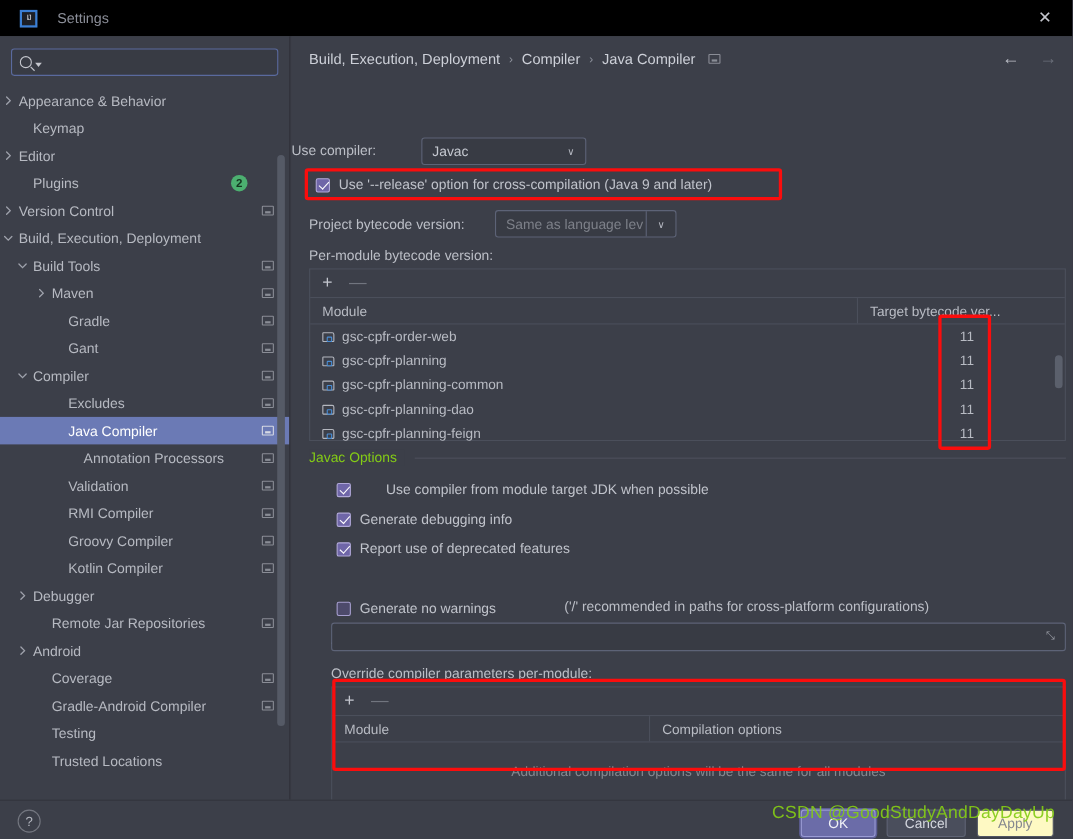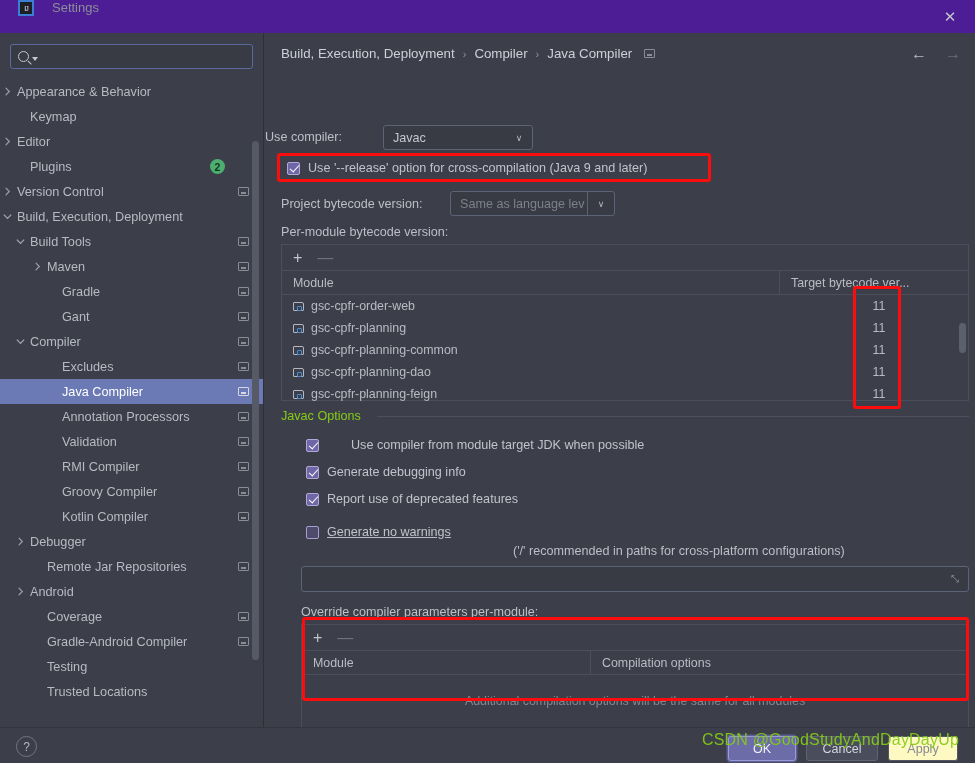--- a/index.html
+++ b/index.html
@@ -15,22 +15,22 @@
     position: relative;
     width: 975px; height: 763px;
     background: #3c3f49;
     color: #bbbdc4;
     font-size: 12.5px;
   }
 
   
   .titlebar {
     position: absolute; left: 0; top: 0; width: 975px; height: 33px;
-    background: #4c1d95;
-    display: flex; align-items: flex-start;
+    background: #000000;
+    display: flex; align-items: center;
   }
   .ij-logo {
     width: 16px; height: 16px; margin-left: 18px;
     border: 2px solid #3b7fd4; background: #1c1f26;
     display: flex; align-items: center; justify-content: center;
     color: #e4e6eb; font-size: 7px; font-family: "Liberation Sans", sans-serif;
     letter-spacing: -1px; line-height: 1;
   }
   .title-text {
     margin-left: 18px; color: #8b8e98; font-size: 13px;
@@ -374,21 +374,21 @@
           </div>
           <div class="tree-row">
             <span class="tree-label" style="left: 62px;">Excludes</span>
             <span class="restore-icon"></span>
           </div>
           <div class="tree-row selected">
             <span class="tree-label" style="left: 62px;">Java Compiler</span>
             <span class="restore-icon"></span>
           </div>
           <div class="tree-row">
-            <span class="tree-label" style="left: 62px;">Annotation Processors</span>
+            <span class="tree-label" style="left: 76px;">Annotation Processors</span>
             <span class="restore-icon"></span>
           </div>
           <div class="tree-row">
             <span class="tree-label" style="left: 62px;">Validation</span>
             <span class="restore-icon"></span>
           </div>
           <div class="tree-row">
             <span class="tree-label" style="left: 62px;">RMI Compiler</span>
             <span class="restore-icon"></span>
           </div>
@@ -538,21 +538,21 @@
             <span class="txt">Use compiler from module target JDK when possible</span>
           </div>
           <div class="cb-row" style="position: absolute; left: 41px; top: 432px;">
             <span class="cb checked"></span>
             <span class="txt">Generate debugging info</span>
           </div>
           <div class="cb-row" style="position: absolute; left: 41px; top: 459px;">
             <span class="cb checked"></span>
             <span class="txt">Report use of deprecated features</span>
           </div>
-          <div class="cb-row" style="position: absolute; left: 41px; top: 492px; text-decoration: underline;">
+          <div class="cb-row" style="position: absolute; left: 41px; top: 513px;">
             <span class="cb"></span>
             <span class="txt">Generate no warnings</span>
           </div>
         </div>
 
       <div style="position:absolute;left:36px;top:541px;" class="label">Additional command line parameters:</div>
       <div style="position:absolute;left:248px;top:511px;" class="label">('/' recommended in paths for cross-platform configurations)</div>
 
       <div class="textfield" style="position:absolute;left:36px;top:533px;width:668px;">
         <span class="expand-ico">⤡</span>

